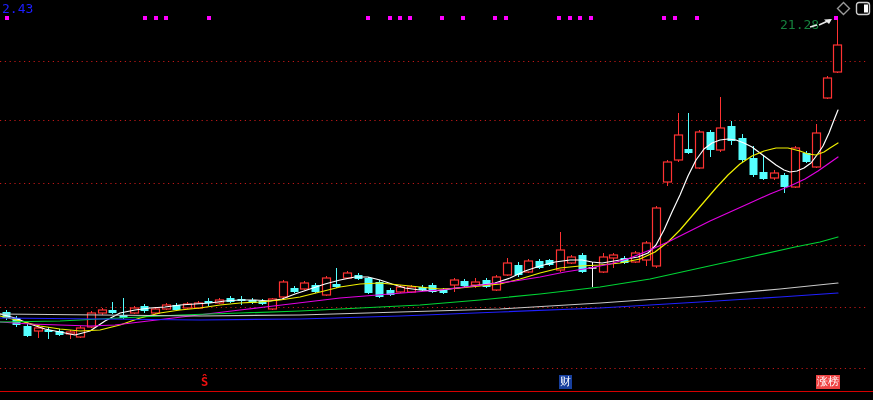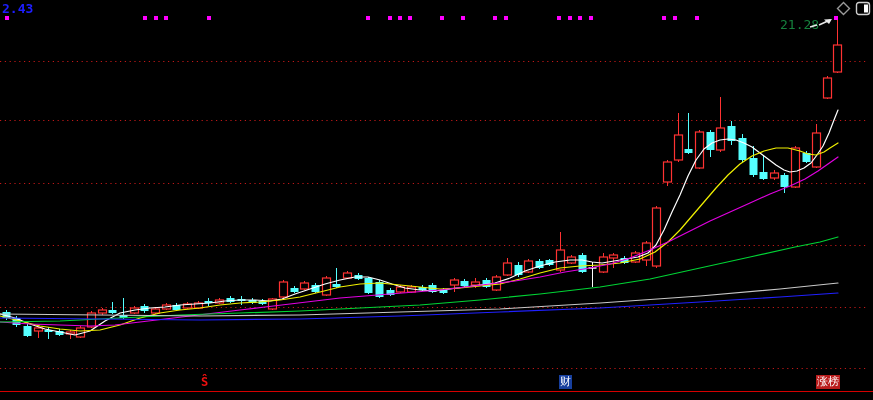--- a/index.html
+++ b/index.html
@@ -2,40 +2,40 @@
 <html><head>
 <meta charset="utf-8">
 <style>
   html,body{margin:0;padding:0;background:#000;}
   .screen{
     position:relative;width:873px;height:400px;background:#000;overflow:hidden;
     font-family:"DejaVu Sans Mono", monospace;
   }
   .chart-svg{position:absolute;left:0;top:0;}
   .tl-price{
-    position:absolute;left:2px;top:1px;font-size:13px;font-weight:bold;
+    position:absolute;left:2px;top:1px;font-size:13px;font-weight:normal;
     color:#1e1eff;letter-spacing:0px;
   }
   .high-price{
     position:absolute;left:780px;top:17px;font-size:13px;color:#15803d;
   }
   .arrow-svg{position:absolute;left:808px;top:14px;}
   .win-icons{position:absolute;right:2px;top:1px;display:flex;gap:4px;}
   .win-icons svg{display:block;}
   .bottom-sep{position:absolute;left:0;top:391px;width:873px;height:1px;background:#d40000;}
   .fund-glyph{
     position:absolute;left:201px;top:375px;font-size:12px;font-weight:bold;color:#f01010;
     line-height:14px;
   }
   .badge{
     position:absolute;top:375px;height:14px;line-height:14px;font-size:11px;color:#fff;
     padding:0 1px;font-family:"DejaVu Sans", sans-serif;
   }
   .badge-finance{left:559px;background:#173f9e;}
-  .badge-rising{left:816px;background:#b91c1c;}
+  .badge-rising{left:816px;background:#ef4444;}
 </style>
 </head>
 <body>
 
 <div class="screen">
 
   <svg class="chart-svg" id="chart" width="873" height="400">
       <g>
         <line x1="0" y1="61.5" x2="867" y2="61.5" stroke="#c01818" stroke-width="1" stroke-dasharray="1.2 3.6"></line>
         <line x1="0" y1="120.5" x2="867" y2="120.5" stroke="#c01818" stroke-width="1" stroke-dasharray="1.2 3.6"></line>

